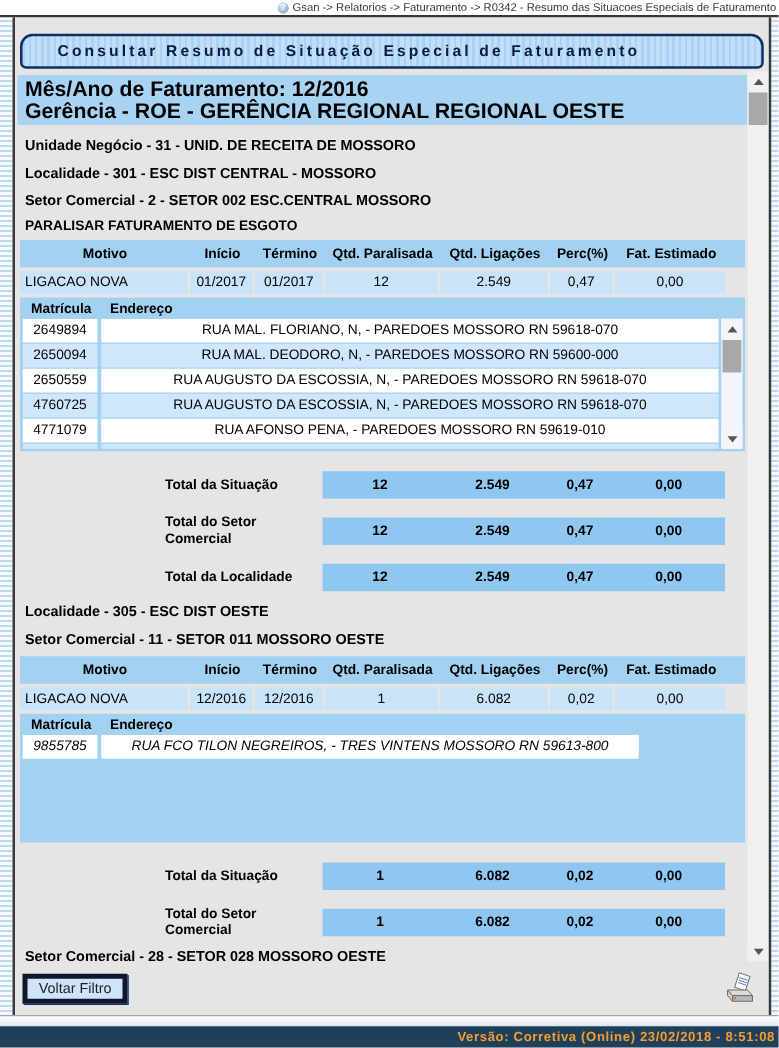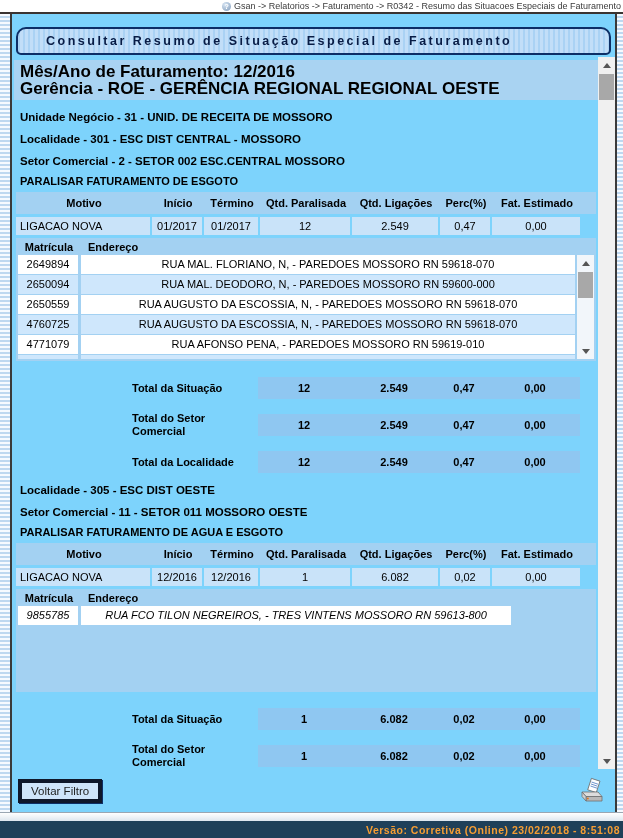--- a/index.html
+++ b/index.html
@@ -12,21 +12,21 @@
     background:radial-gradient(circle at 35% 30%,#d8e6f4,#7d98b8);
     color:#fff;font-size:7px;line-height:9px;text-align:center;font-weight:bold;}
   .topline{height:2px;background:#3a3432;}
 
   
   .frame{display:flex;height:798px;}
   .frame-left{width:10px;background:repeating-linear-gradient(to bottom,#f6faff 0 2px,#bed8f0 2px 4px);
     border-right:2px solid #3a3a3a;}
   .frame-right{width:6px;background:repeating-linear-gradient(to bottom,#f6faff 0 2px,#bed8f0 2px 4px);
     border-left:2px solid #3a3a3a;}
-  .window{flex:1;background:#7dd3fc;display:flex;flex-direction:column;min-width:0;}
+  .window{flex:1;background:#e5e5e5;display:flex;flex-direction:column;min-width:0;}
 
   
   .titlebar{margin:13px 4px 0 4px;height:24px;border:2px solid #0d2f66;
     border-radius:10px 10px 5px 5px;
     background:repeating-linear-gradient(90deg,#aad2f4 0 2px,#c2def8 2px 5px);
     display:flex;align-items:center;padding-left:28px;
     font-weight:bold;font-size:12.5px;letter-spacing:2.5px;color:#081c45;}
 
   
   .scrollwrap{margin-top:2px;height:712px;display:flex;}
@@ -211,21 +211,20 @@
           <div class="tbar">
             <div>12</div>
             <div>2.549</div>
             <div>0,47</div>
             <div>0,00</div>
           </div>
         </div>
 
         <div class="hline first">Localidade - 305 - ESC DIST OESTE</div>
         <div class="hline">Setor Comercial - 11 - SETOR 011 MOSSORO OESTE</div>
-        <div class="situ">PARALISAR FATURAMENTO DE AGUA E ESGOTO</div>
 
         <div class="mtable">
           <div class="mhead">
             <div>Motivo</div>
             <div>Início</div>
             <div>Término</div>
             <div>Qtd. Paralisada</div>
             <div>Qtd. Ligações</div>
             <div>Perc(%)</div>
             <div>Fat. Estimado</div>

